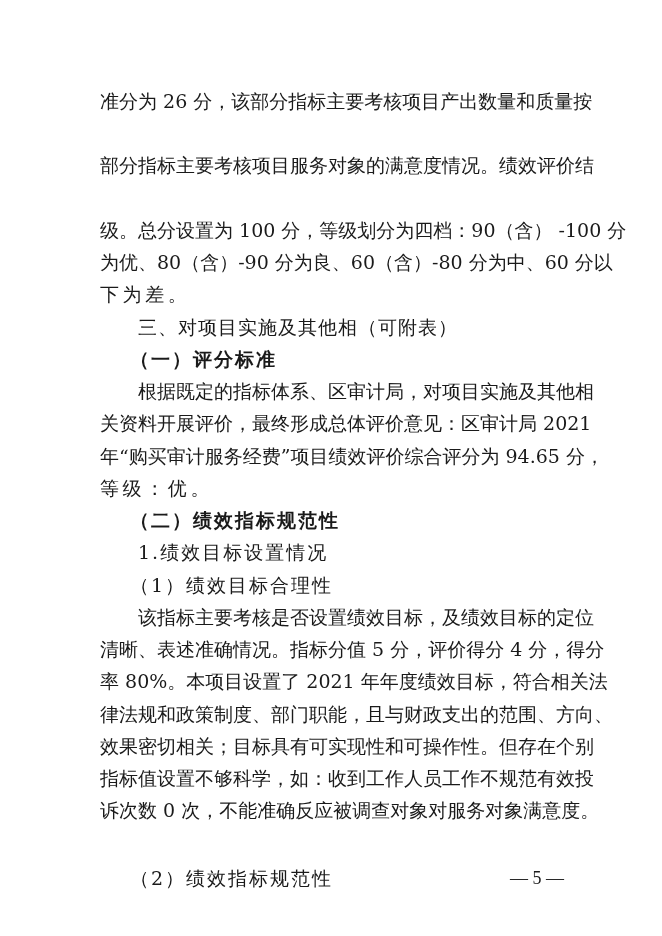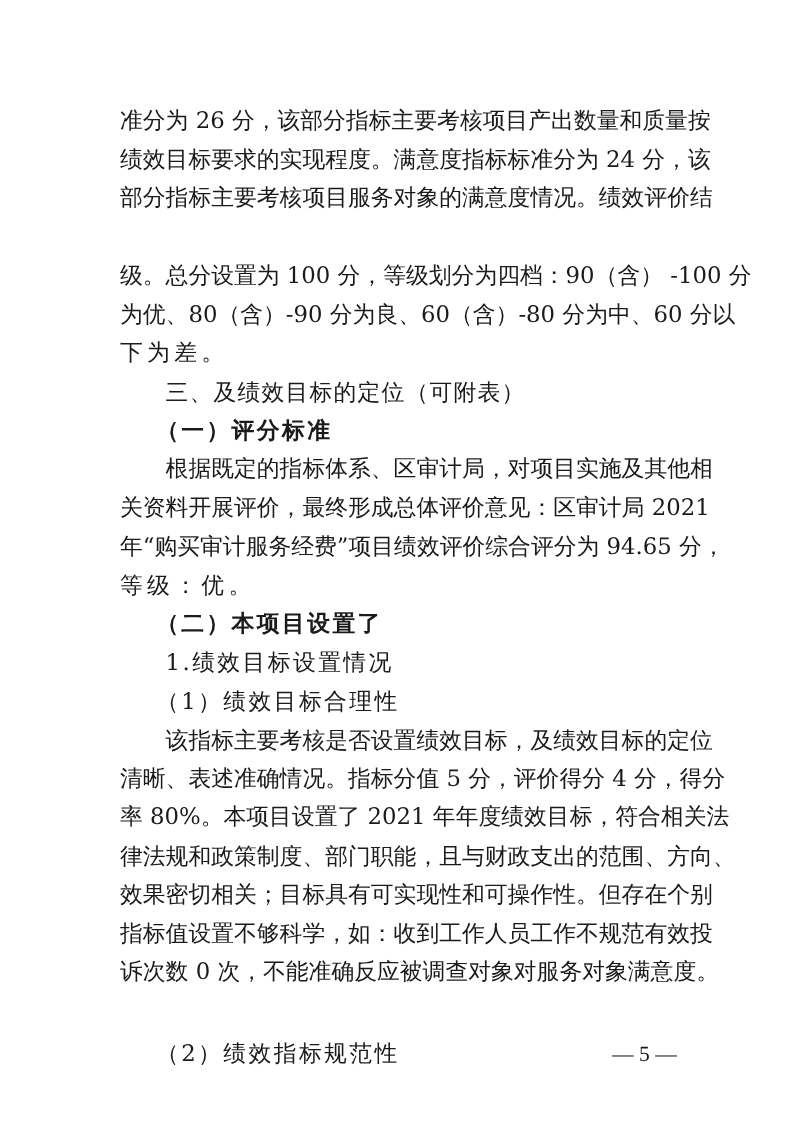--- a/index.html
+++ b/index.html
@@ -13,35 +13,34 @@
   .heading { font-family: "DejaVu Sans", "Liberation Sans", sans-serif; letter-spacing: 1px; text-align-last: left; }
   .bold { font-weight: bold; text-align-last: left; letter-spacing: 2px; }
   .pagenum { position: absolute; left: 510px; top: 866px; font-size: 18px; line-height: 24px;
              font-family: "Liberation Serif", serif; white-space: nowrap; }
 </style>
 </head>
 <body>
 
 <div class="page">
   <div class="line" style="top:88px">准分为 26 分，该部分指标主要考核项目产出数量和质量按</div>
-  <div class="line" style="top:120px">绩效目标要求的实现程度。满意度指标标准分为 24 分，该</div>
   <div class="line" style="top:152px">部分指标主要考核项目服务对象的满意度情况。绩效评价结</div>
   <div class="line" style="top:217px">级。总分设置为 100 分，等级划分为四档：90（含） -100 分</div>
   <div class="line" style="top:249px">为优、80（含）-90 分为良、60（含）-80 分为中、60 分以</div>
   <div class="line last" style="top:281px">下为差。</div>
 
-  <div class="line heading" style="top:314px; left:138px; width:420px;">三、及绩效目标的定位（可附表）</div>
+  <div class="line heading" style="top:314px; left:138px; width:420px;">三、对项目实施及其他相（可附表）</div>
   <div class="line bold" style="top:346px; left:130px; width:428px;">（一）评分标准</div>
 
   <div class="line" style="top:378px; left:138px; width:420px;">根据既定的指标体系、区审计局，对项目实施及其他相</div>
   <div class="line" style="top:410px">关资料开展评价，最终形成总体评价意见：区审计局 2021</div>
   <div class="line" style="top:443px">年“购买审计服务经费”项目绩效评价综合评分为 94.65 分，</div>
   <div class="line last" style="top:475px">等级：优。</div>
 
-  <div class="line bold" style="top:507px; left:130px; width:428px;">（二）本项目设置了</div>
+  <div class="line bold" style="top:507px; left:130px; width:428px;">（二）绩效指标规范性</div>
   <div class="line last" style="top:539px; left:138px; width:420px; letter-spacing:2px;">1.绩效目标设置情况</div>
   <div class="line last" style="top:572px; left:130px; width:428px; letter-spacing:2px;">（1）绩效目标合理性</div>
 
   <div class="line" style="top:604px; left:138px; width:420px;">该指标主要考核是否设置绩效目标，及绩效目标的定位</div>
   <div class="line" style="top:636px">清晰、表述准确情况。指标分值 5 分，评价得分 4 分，得分</div>
   <div class="line" style="top:668px">率 80%。本项目设置了 2021 年年度绩效目标，符合相关法</div>
   <div class="line" style="top:701px">律法规和政策制度、部门职能，且与财政支出的范围、方向、</div>
   <div class="line" style="top:733px">效果密切相关；目标具有可实现性和可操作性。但存在个别</div>
   <div class="line" style="top:765px">指标值设置不够科学，如：收到工作人员工作不规范有效投</div>
   <div class="line" style="top:797px">诉次数 0 次，不能准确反应被调查对象对服务对象满意度。</div>

